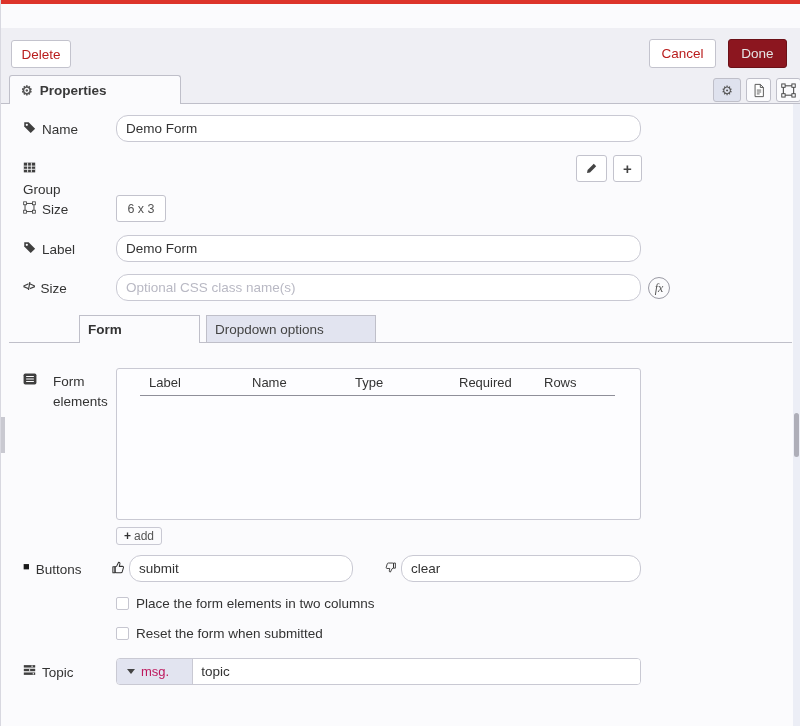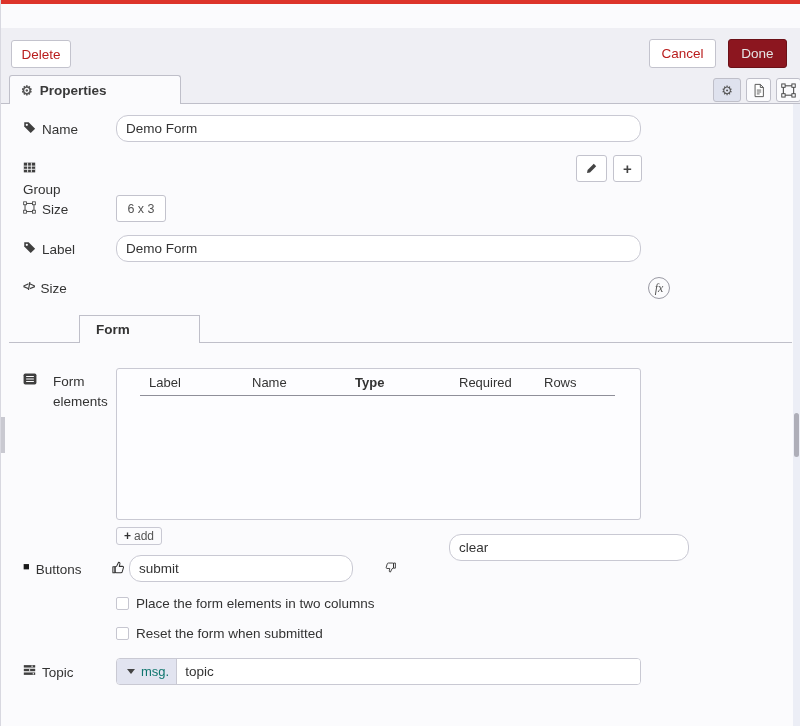--- a/index.html
+++ b/index.html
@@ -57,50 +57,50 @@
   .size-btn { position:absolute; left:115px; top:195px; width:50px; height:27px; background:#fff;
               border:1px solid #c3c3cd; border-radius:3px; font-size:12.5px; color:#555;
               display:flex; align-items:center; justify-content:center; cursor:pointer; }
 
   .fx-badge { position:absolute; left:647px; top:277px; width:22px; height:22px; border:1px solid #9a9aa4;
               border-radius:50%; display:flex; align-items:center; justify-content:center;
               font-family:"Liberation Serif", serif; font-style:italic; font-size:12px; color:#555; cursor:pointer; }
 
   .subtab-border { position:absolute; top:342px; left:8px; right:8px; height:1px; background:#bfbfc9; z-index:1; }
   .subtab { position:absolute; top:315px; height:28px; border:1px solid #bfbfc9; display:flex; align-items:center;
-            padding-left:16px; font-size:13.5px; cursor:pointer; }
+            padding-left:8px; font-size:13.5px; cursor:pointer; }
   .subtab-form { left:78px; width:121px; background:#fbfbfd; border-bottom:none; z-index:2; font-weight:bold; color:#333; }
   .subtab-dropdown { left:205px; width:170px; background:#e2e4f0; color:#444; }
 
   .elements-box { position:absolute; left:115px; top:368px; width:525px; height:152px;
                   border:1px solid #c9c9d3; border-radius:3px; background:#fdfdff; }
   .elements-head { display:flex; padding:6px 25px 5px 32px; font-size:13px; color:#333; font-weight:500;
                    border-bottom:none; }
   .elements-head span { flex:0 0 auto; }
-  .col-label { width:103px; } .col-name { width:103px; } .col-type { width:104px;font-weight:bold; } .col-req { width:85px; } .col-rows { width:70px; }
+  .col-label { width:103px; } .col-name { width:103px; } .col-type { width:104px; } .col-req { width:85px; } .col-rows { width:70px; }
   .elements-rule { margin:0 25px 0 23px; height:1px; background:#8f8f99; }
 
   .add-btn { position:absolute; left:115px; top:527px; height:18px; padding:0 7px; background:#fbfbfd;
              border:1px solid #c9c9d3; border-radius:3px; font-size:12px; color:#555;
              display:flex; align-items:center; gap:3px; cursor:pointer; }
   .add-btn .plus { font-weight:bold; font-size:12px; color:#333; }
 
   .thumb { position:absolute; width:15px; height:15px; }
   .thumb-up { left:110px; top:560px; }
   .thumb-down { left:383px; top:561px; }
   .ti-submit { left:128px; top:555px; width:224px; }
-  .ti-clear  { left:400px; top:534px; width:240px;margin-left:48px; }
+  .ti-clear  { left:400px; top:555px; width:240px; }
 
   .cb-row { position:absolute; left:115px; display:flex; align-items:center; gap:7px; font-size:13.5px; color:#333; cursor:pointer; }
   .cb-box { width:13px; height:13px; border:1px solid #c6c6d0; border-radius:2px; background:#fff; }
 
   .typed-input { position:absolute; left:115px; top:658px; width:525px; height:27px; border:1px solid #c9c9d3;
                  border-radius:4px; background:#fff; display:flex; align-items:stretch; overflow:hidden; }
-  .typed-prefix { flex:0 0 auto; display:flex; align-items:center; gap:6px; padding:0 7px 0 10px;
-                  background:#e2e4f0; border-right:1px solid #c9c9d3; font-size:13px; color:#0f766e; cursor:pointer; }
+  .typed-prefix { flex:0 0 auto; display:flex; align-items:center; gap:6px; padding:0 23px 0 10px;
+                  background:#e2e4f0; border-right:1px solid #c9c9d3; font-size:13px; color:#be185d; cursor:pointer; }
   .caret { width:0; height:0; border-left:4px solid transparent; border-right:4px solid transparent; border-top:5px solid #444; }
   .typed-value { flex:1; border:none; outline:none; padding:0 8px; font-size:13.5px; color:#333; font-family:inherit; background:#fff; }
 
   .sb-track { position:absolute; right:0; top:104px; bottom:0; width:7px; background:#eceef6; }
   .sb-thumb { position:absolute; right:1px; top:413px; width:5px; height:44px; background:#aeaeb8; border-radius:3px; }
   .left-mark { position:absolute; left:0; top:417px; width:4px; height:36px; background:#c9c9d1; }
 
   svg { display:block; }
 </style>
 </head>
@@ -201,24 +201,26 @@
         </svg>
     </span>
     <span>Label</span>
   </div>
   <input class="ti" style="top: 235px;" value="Demo Form">
 
   <div class="rowlabel" style="top:279px;">
     <span class="ic" style="font-size:10px; font-weight:bold; color:#3f3f3f; letter-spacing:-1px;">&lt;/&gt;</span>
     <span>Size</span>
   </div>
+  <input class="ti" style="top: 274px;" placeholder="Optional CSS class name(s)">
   <div class="fx-badge">fx</div>
 
   <div class="subtab-border"></div>
   <div class="subtab subtab-form">Form</div>
+  <div class="subtab subtab-dropdown">Dropdown options</div>
 
   <div class="rowlabel" style="top:372px; width:78px;gap:16px;">
     <span class="ic">
       <svg width="14" height="12" viewBox="0 0 16 14">
           <rect x="0.5" y="0.5" width="15" height="13" rx="2" fill="#3f3f3f"></rect>
           <path d="M3.5 4h9M3.5 7h9M3.5 10h9" stroke="#fbfbfd" stroke-width="1.2"></path>
         </svg>
     </span>
     <span>Form elements</span>
   </div>

